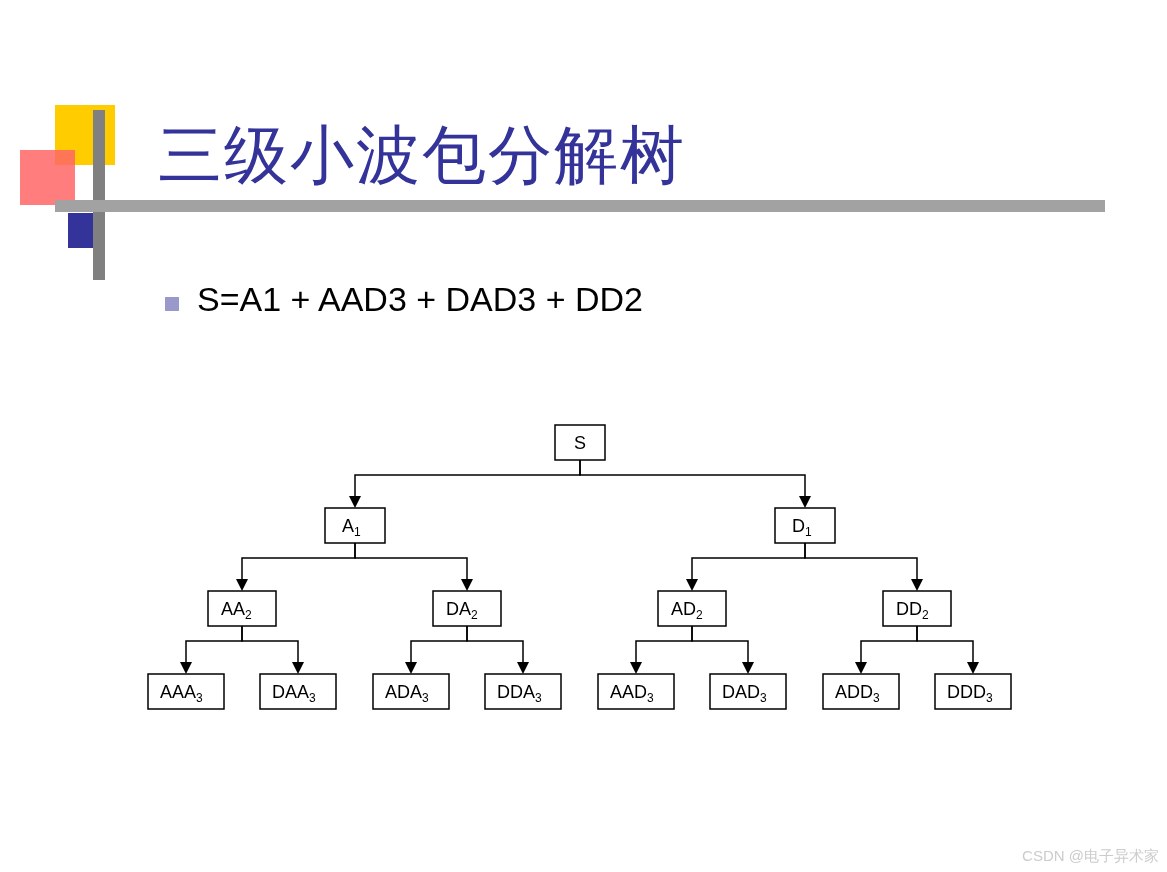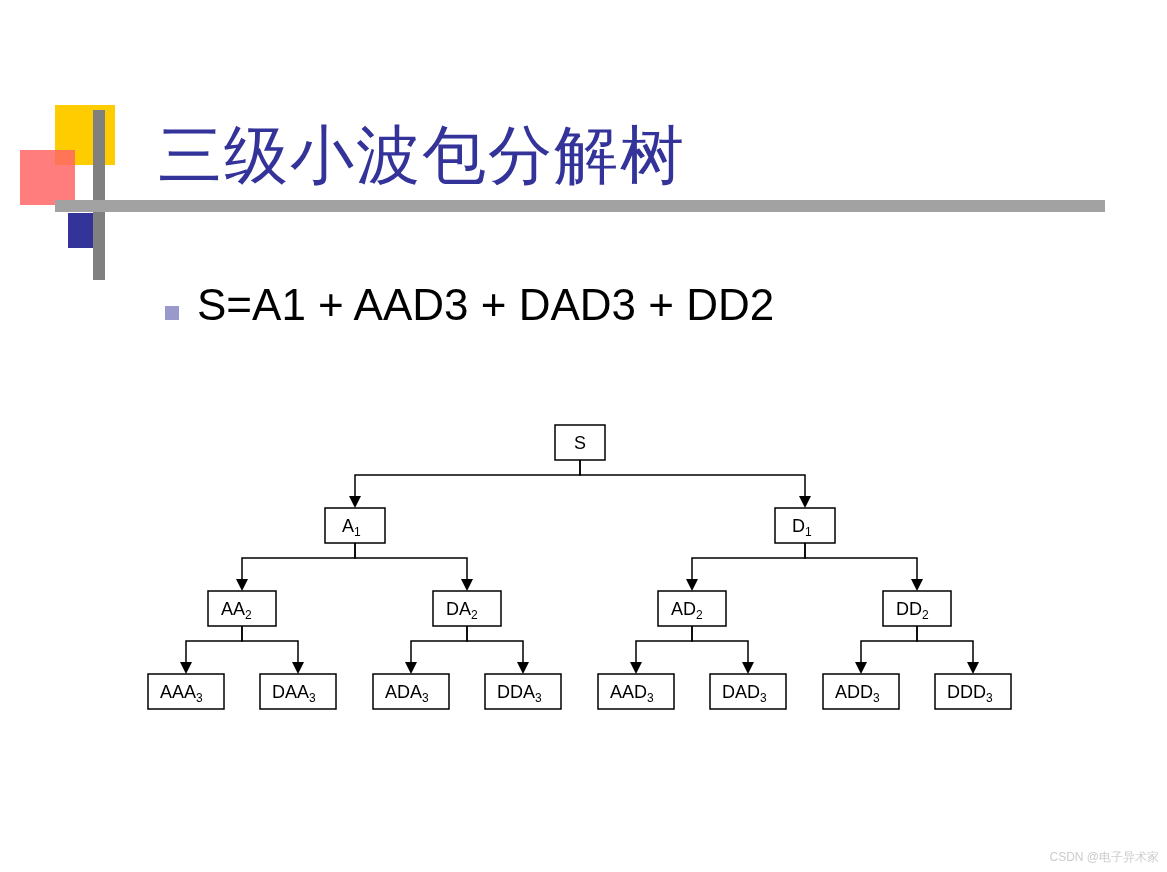--- a/index.html
+++ b/index.html
@@ -79,40 +79,40 @@
   }
   .bullet {
     width: 14px;
     height: 14px;
     background: #9999cc;
     margin-right: 18px;
     margin-top: 16px;
   }
   .formula {
     font-family: Verdana, Arial, sans-serif;
-    font-size: 44px;
+    font-size: 34px;
     color: #000;
   }
   .diagram {
     position: absolute;
     left: 130px;
     top: 420px;
     width: 900px;
     height: 320px;
   }
   .diagram svg {
     width: 100%;
     height: 100%;
   }
   .watermark {
     position: absolute;
     right: 8px;
     bottom: 6px;
     color: #cccccc;
-    font-size: 12px;
+    font-size: 15px;
     font-family: Arial, sans-serif;
   }
   .node-rect {
     fill: #ffffff;
     stroke: #000000;
     stroke-width: 1.5;
   }
   .node-text {
     font-family: Arial, sans-serif;
     font-size: 18px;

